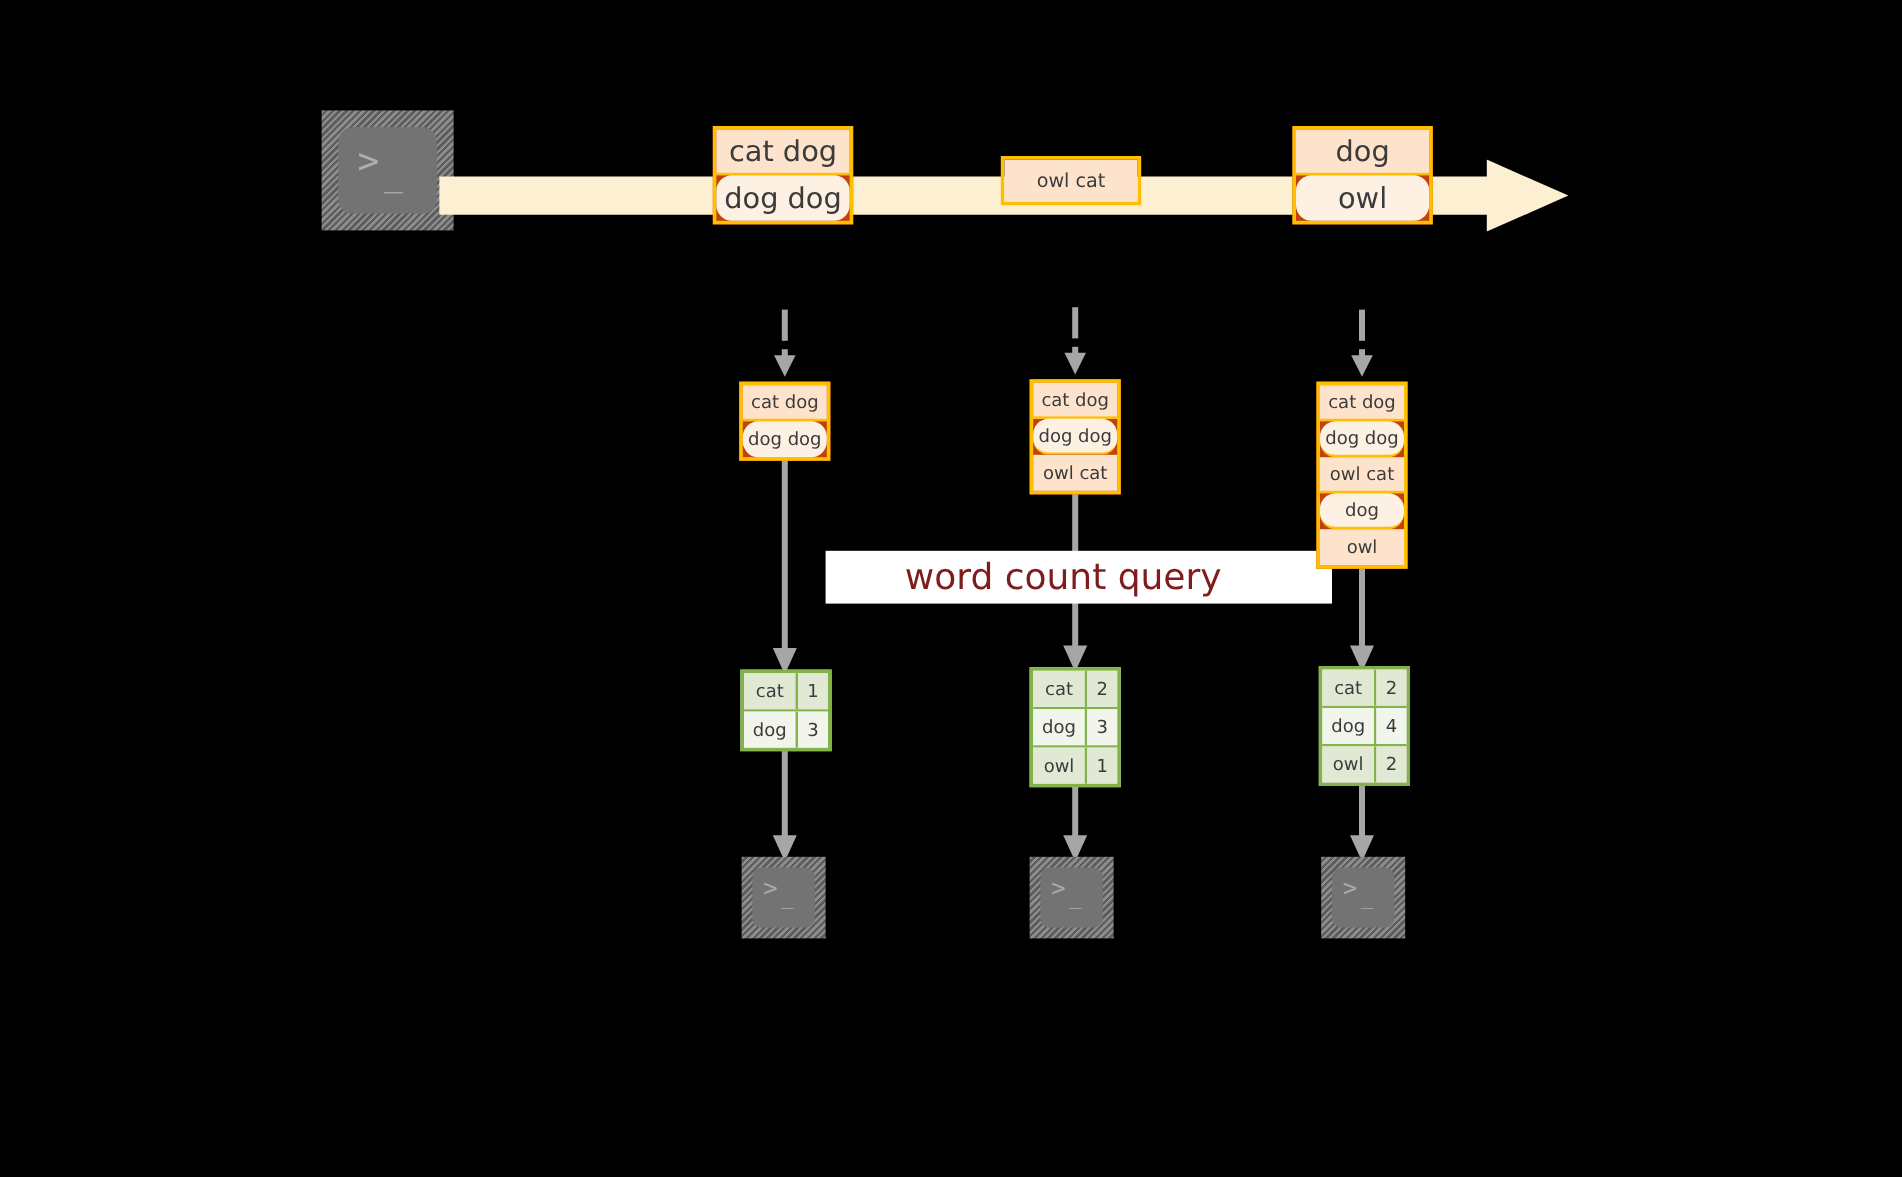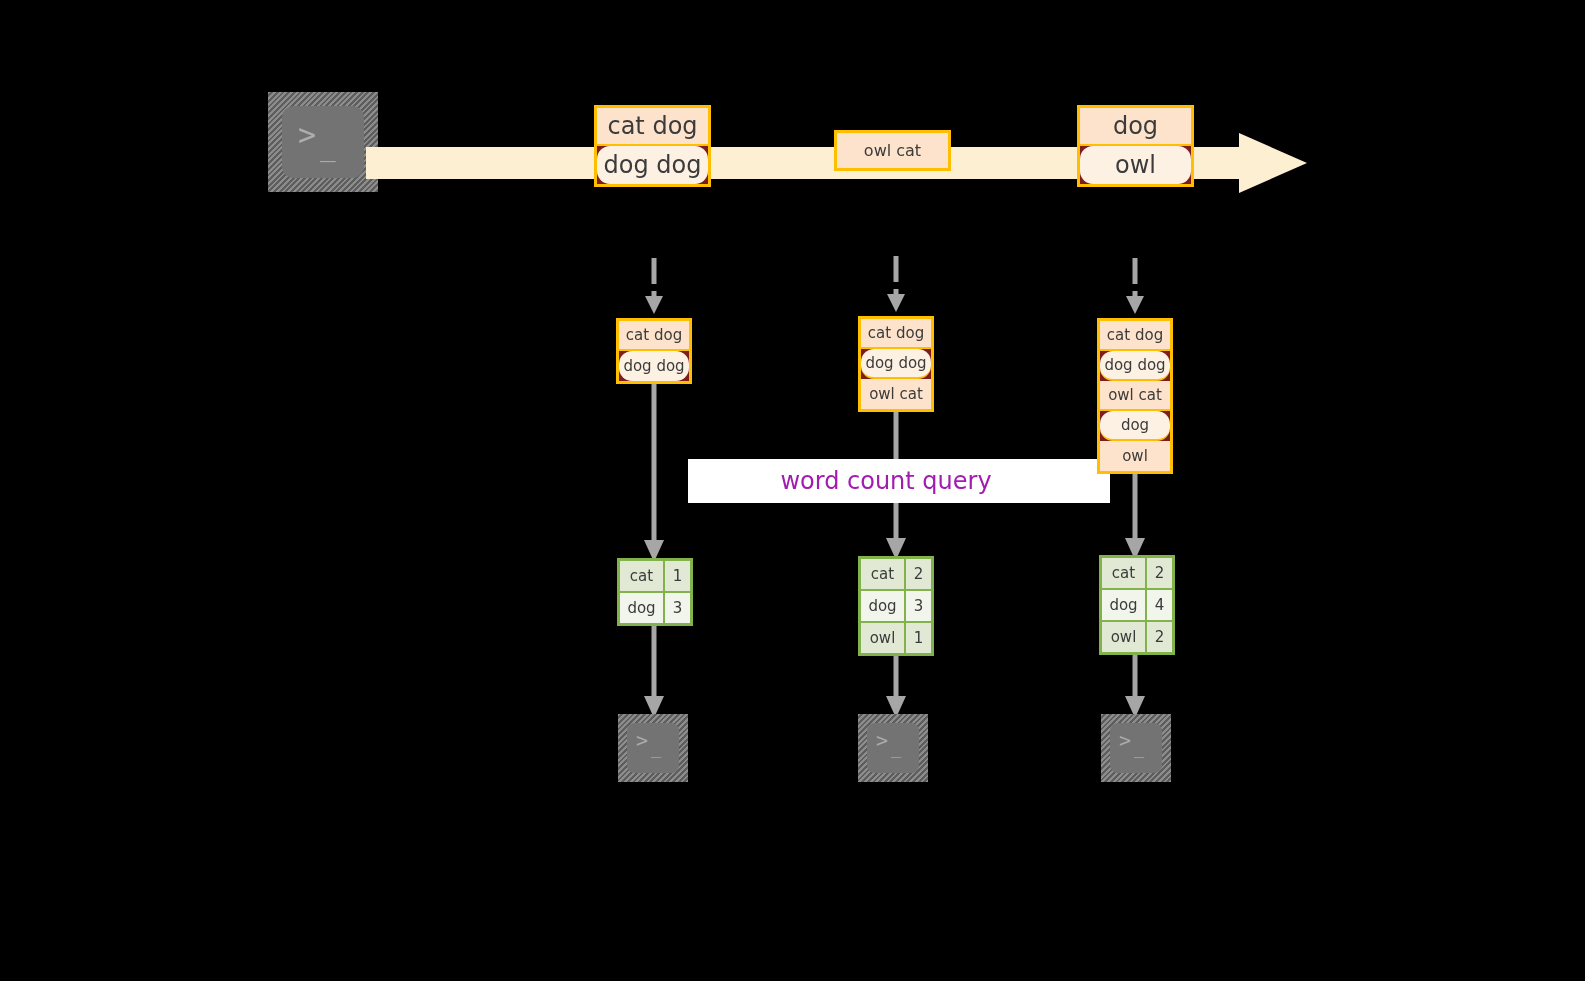--- a/index.html
+++ b/index.html
@@ -23,21 +23,21 @@
   .term-sm .g1{left:18px;top:16px;font-size:20px;opacity:.8;}
   .term-sm .g2{left:33px;top:26px;font-size:17px;opacity:.8;}
   #term-sm-1{left:618px;} #term-sm-2{left:858px;} #term-sm-3{left:1101px;}
 
   
   .stream{position:absolute;left:366px;top:133px;width:941px;height:60px;}
   .stream svg{display:block;}
 
   
   .msgbox{position:absolute;border:3px solid #ffbf00;box-sizing:border-box;
-      background:#7f1d1d;}
+      background:#c2410c;}
   .msgbox .cell{box-sizing:border-box;display:flex;align-items:center;
       justify-content:center;color:#3b3b3b;background:#fde3cb;
       border-bottom:2px solid #ffbf00;}
   .msgbox .cell:last-child{border-bottom:none;}
   .msgbox .cell.pale{background:#fdf1e3;border-radius:13px;}
 
   
   .top-box{height:82px;}
   .top-box .cell{height:38px;font-size:24px;}
   #msg-top-1{left:594px;top:105px;width:117px;}
@@ -67,21 +67,21 @@
   #res-2{left:858px;top:556px;}
   #res-3{left:1099px;top:555px;}
 
   
   .conn{position:absolute;}
   .conn svg{display:block;overflow:visible;}
 
   
   .banner{position:absolute;left:688px;top:459px;width:422px;height:44px;
       background:#fff;display:flex;align-items:center;}
-  .banner .label{width:100%;text-align:center;color:#a21caf;font-size:24px;
+  .banner .label{width:100%;text-align:center;color:#7f1d1d;font-size:30px;
       padding-right:26px;box-sizing:border-box;white-space:nowrap;}
 </style>
 </head>
 <body>
 
 <div class="stage">
 
   <div class="term term-big">
     <div class="inner"></div>
     <div class="glyph g1">&gt;</div>

